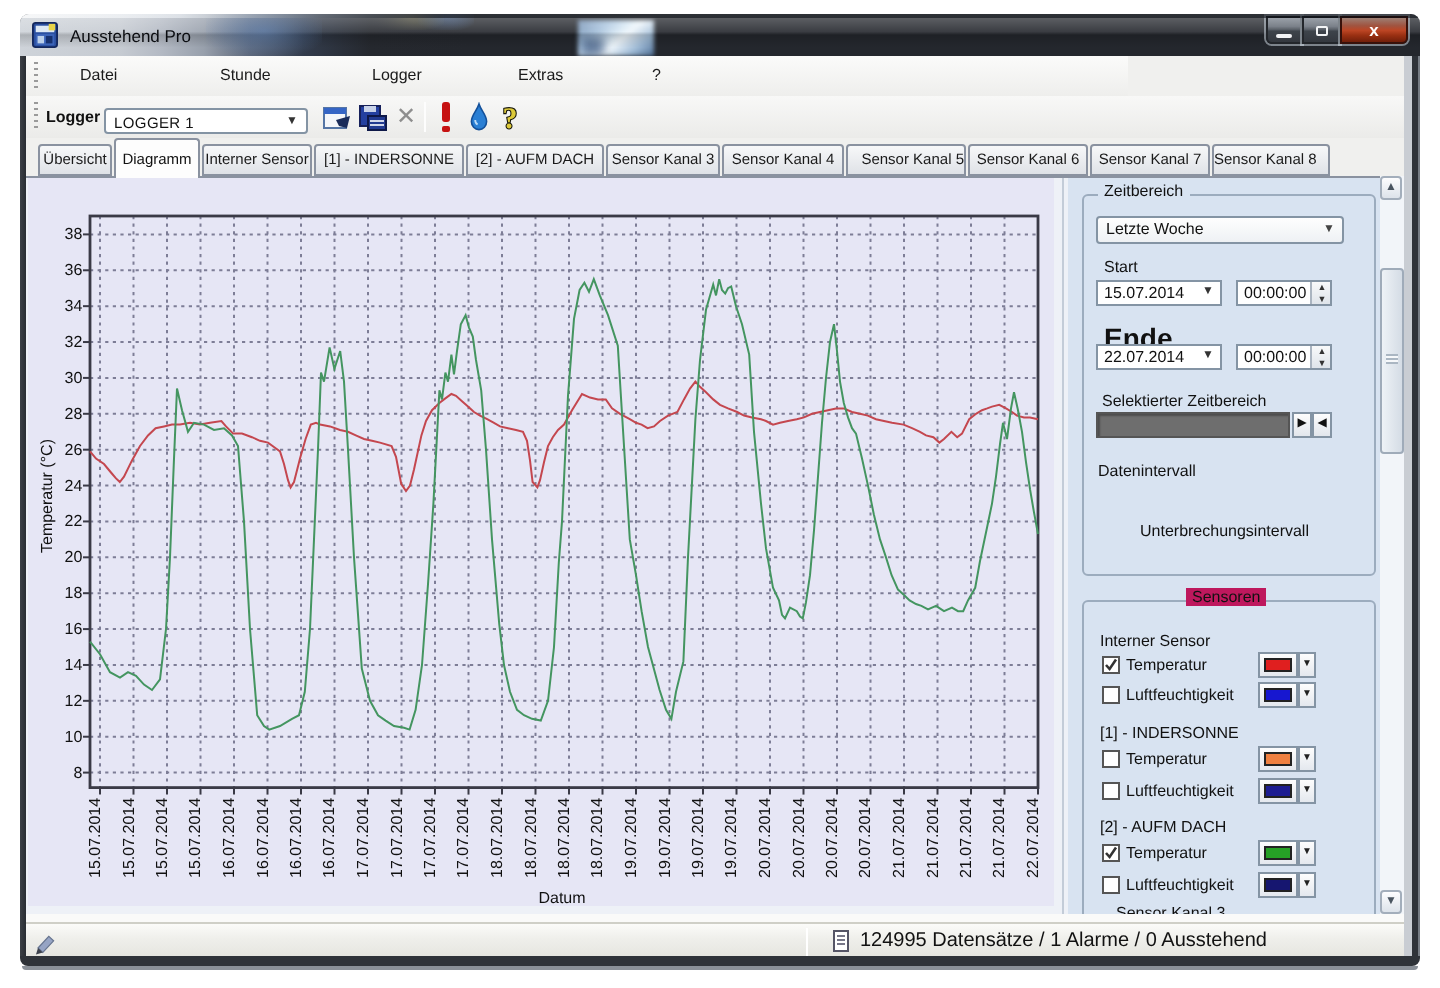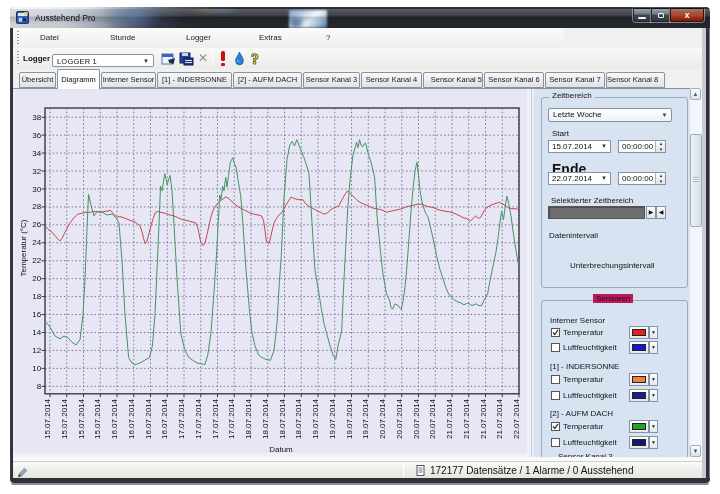--- a/index.html
+++ b/index.html
@@ -347,21 +347,21 @@
     <path d="M3 9 L8.4 3.2 L10.8 5.4 L5.4 11.2 Z" fill="#96a4c4" stroke="#66748f" stroke-width="0.6"></path>
     <path d="M3 9 L5.4 11.2 L2 12.2 Z" fill="#3c414c"></path>
   </svg>
   <div class="abs" style="left:390px;top:2px;width:1px;height:14px;background:#c5c5bd;border-right:1px solid #fff;"></div>
   <svg class="abs" style="left:403px;top:3px;" width="10" height="12" viewBox="0 0 10 12">
     <rect x="1" y="0.5" width="7" height="10" fill="#fff" stroke="#556"></rect>
     <line x1="2.5" y1="3" x2="6.5" y2="3" stroke="#778"></line>
       <line x1="2.5" y1="5" x2="6.5" y2="5" stroke="#778"></line>
       <line x1="2.5" y1="7" x2="6.5" y2="7" stroke="#778"></line>
   </svg>
-  <div class="abs" style="left:417px;top:3px;font-size:10px;color:#111;">172177 Datensätze / 1 Alarme / 0 Ausstehend</div>
+  <div class="abs" style="left:417px;top:3px;font-size:10px;color:#111;">124995 Datensätze / 1 Alarme / 0 Ausstehend</div>
 </div>
 
 <div class="abs" style="left:10px;top:28px;width:3px;height:450px;background:linear-gradient(90deg,#3c4046,#292d33);"></div>
 <div class="abs" style="left:702px;top:28px;width:3.5px;height:450px;background:#c9cdd3;"></div>
 <div class="abs" style="left:705.5px;top:28px;width:3px;height:450px;background:#2f3339;"></div>
 <div class="abs" style="left:708.5px;top:28px;width:1.5px;height:450px;background:#767c84;"></div>
 <div class="abs" style="left:10px;top:478px;width:700px;height:5px;background:#2f3339;border-radius:0 0 4px 4px;"></div>
 <div class="abs" style="left:11px;top:483px;width:698px;height:1.5px;background:#8a9098;border-radius:0 0 4px 4px;"></div>
 
 </body></html>

